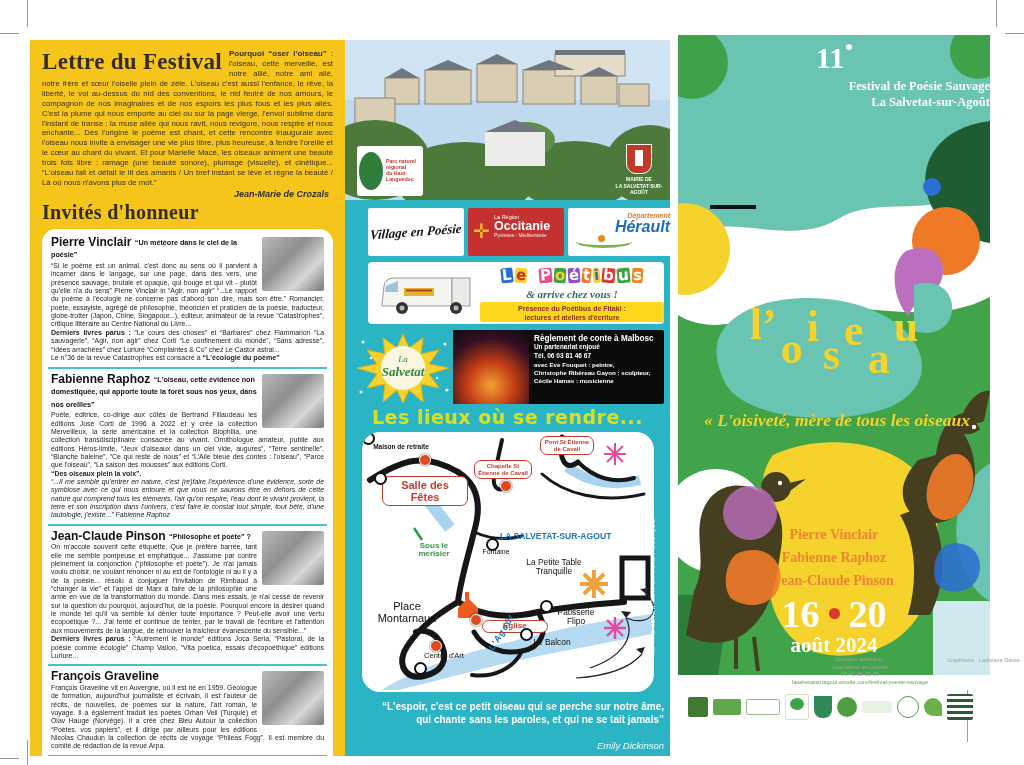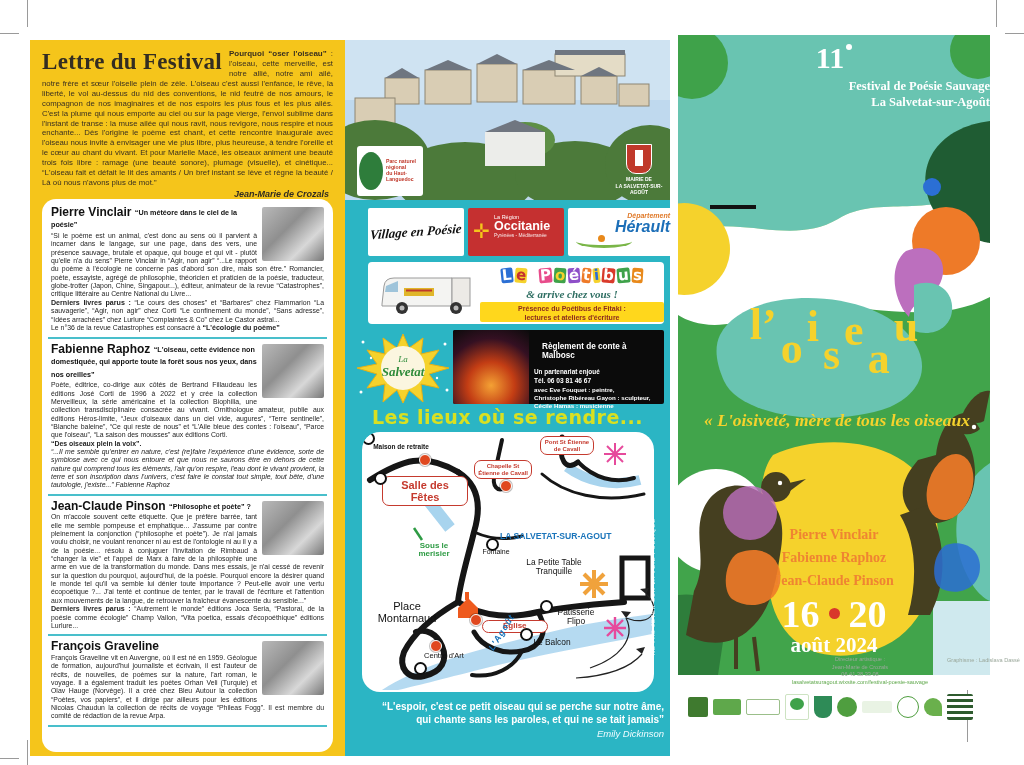--- a/index.html
+++ b/index.html
@@ -67,34 +67,34 @@
   .g2 .pt-tile:nth-child(7){color:#fff;background:#3FA24A;transform:rotate(-5deg)}
   .g2 .pt-tile:nth-child(8){color:#fff;background:#E8891B;transform:rotate(4deg)}
   #pt-script{left:118px;top:26px;width:172px;text-align:center;font-family:"Liberation Serif",serif;
              font-style:italic;font-weight:bold;font-size:11px;color:#2E6E62}
   #pt-strip{left:112px;top:40px;width:184px;height:20px;background:#FFD71C;border-radius:2px;
             text-align:center;color:#8C2B1E;font-weight:bold;font-size:7px;line-height:1.3;padding-top:2px;box-sizing:border-box}
   #salvetat-logo{left:10px;top:292px;width:96px;height:72px}
   #malbosc{left:108px;top:290px;width:211px;height:74px;background:#0b0b0b;border-radius:2px;display:flex}
   #fire{width:76px;height:100%;flex:none;background:radial-gradient(circle at 50% 75%,#f4a134 0%,#c33d14 35%,#341022 70%,#0b0b0b 100%);border-radius:2px 0 0 2px}
   #malbosc .txt{padding:4px 5px;color:#fff}
-  #malbosc .t1{font-size:8.2px;font-weight:bold;margin:8px}
+  #malbosc .t1{font-size:8.2px;font-weight:bold;margin:0}
   #malbosc .t2{font-size:6.4px;font-weight:bold;margin:0 0 2px}
   #malbosc .t3{font-size:6.6px;font-weight:bold;margin:0 0 2px}
   #malbosc .t4{font-size:6.2px;font-weight:bold;margin:0;line-height:1.25}
   #map-heading{left:0;top:366px;width:325px;text-align:center;font-size:19px;font-weight:bold;
                color:#D9E021;font-family:"DejaVu Sans",sans-serif;letter-spacing:.5px}
   #map-card{left:17px;top:392px;width:292px;height:260px;background:#fff;border-radius:18px;overflow:hidden}
   .map-lbl{position:absolute;color:#111;line-height:1.05;text-align:center;font-weight:bold}
   .bub{position:absolute;background:#fff;border:1.5px solid #C53A2E;border-radius:7px;color:#C53A2E;
        font-weight:bold;text-align:center;line-height:1.1;padding:2px 3px}
   .mk{position:absolute;width:10px;height:10px;border-radius:50%;background:#E0481F;border:1.5px solid #fff;box-shadow:0 0 0 1px rgba(0,0,0,.25)}
   .mkw{position:absolute;width:9px;height:9px;border-radius:50%;background:#fff;border:2px solid #111}
   #mid-quote{left:6px;top:660px;width:313px;text-align:right;color:#fff;font-weight:bold;font-size:10px;line-height:1.3}
-  #mid-quote .author{display:block;font-weight:normal;font-style:italic;font-size:9.5px;color:#eefcff;margin-top:2px}
+  #mid-quote .author{display:block;font-weight:normal;font-style:italic;font-size:9.5px;color:#eefcff;margin-top:14px}
   #vertical-note{left:305px;top:455px;height:160px;color:#fff;font-size:5.5px;letter-spacing:1px;
                  writing-mode:vertical-rl;transform:rotate(180deg);opacity:.95}
   
   #panel-right{left:678px;top:35px;width:312px;height:640px;overflow:hidden}
   #rp-edition{left:0;top:8px;width:312px;text-align:center;color:#fff;font-family:"Liberation Serif",serif;font-weight:bold;font-size:30px;line-height:1}
   #rp-edition .dot{display:inline-block;width:6px;height:6px;background:#fff;border-radius:50%;vertical-align:18px;margin-left:2px}
   .rp-sub{left:0;width:312px;text-align:right;color:#fff;font-family:"Liberation Serif",serif;font-weight:bold;font-size:12.5px}
   #rp-sub1{top:44px}#rp-sub2{top:60px}
   #osez{left:10px;top:84px;width:292px;text-align:center}
   #osez span{display:inline-block;font-family:"Liberation Serif",serif;font-weight:bold;font-size:76px;color:#121212;line-height:1;margin:0 6px}
@@ -147,20 +147,21 @@
 <div class="crop" style="left:996px;top:0;width:1px;height:27px"></div>
 <div class="crop" style="left:1005px;top:33px;width:19px;height:1px"></div>
 <div class="crop" style="left:27px;top:740px;width:1px;height:25px"></div>
 <div class="crop" style="left:0;top:758px;width:19px;height:1px"></div>
 <div class="crop" style="left:967px;top:690px;width:1px;height:52px"></div>
 
 <div id="panel-left" class="abs">
   <h1 id="letter-head" class="h-serif">Lettre du Festival</h1>
   <p id="letter-body"><b>Pourquoi “oser l'oiseau”</b><span> : l'oiseau, cette merveille, est notre allié, notre ami ailé, notre frère et sœur l'oiselle plein de zèle. L'oiseau c'est aussi l'enfance, le rêve, la liberté, le vol au-dessus du nid des conventions, le nid feutré de nos amours, le compagnon de nos imaginaires et de nos espoirs les plus fous et les plus ailés. C'est la plume qui nous emporte au ciel ou sur la page vierge, l'envol sublime dans l'instant de transe : la muse ailée qui nous ravit, nous revigore, nous respire et nous enchante... Dès l'origine le poème est chant, et cette rencontre inaugurale avec l'oiseau nous invite à envisager une vie plus libre, plus heureuse, à tendre l'oreille et le cœur au chant du vivant. Et pour Marielle Macé, les oiseaux animent une beauté trois fois libre : ramage (une beauté sonore), plumage (visuelle), et cinétique... “L'oiseau fait et défait le lit des amants / Un bref instant se lève et règne la beauté / Là où nous n'avons plus de mot.”</span></p>
   <p id="letter-sig">Jean-Marie de Crozals</p>
+  <h2 id="guests-head" class="h-serif">Invités d'honneur</h2>
 
   <div id="bio-card">
 
     <div class="bio">
       <div class="portrait"></div>
       <h3><span>Pierre Vinclair</span> <span class="tag">“Un météore dans le ciel de la poésie”</span></h3>
       <p>“Si le poème est un animal, c'est donc au sens où il parvient à incarner dans le langage, sur une page, dans des vers, une présence sauvage, brutale et opaque, qui bouge et qui vit - plutôt qu'elle n'a du sens” Pierre Vinclair in “Agir, non agir” “...Le rapport du poème à l'écologie ne concerne pas d'abord son dire, mais son être.” Romancier, poète, essayiste, agrégé de philosophie, théoricien et praticien de la poésie, traducteur, globe-trotter (Japon, Chine, Singapour...), éditeur, animateur de la revue “Catastrophes”, critique littéraire au Centre National du Livre...</p>
       <p class="works"><b>Derniers livres parus :</b> <span>“Le cours des choses” et “Barbares” chez Flammarion “La sauvagerie”, “Agir, non agir” chez Corti “Le confinement du monde”, “Sans adresse”, “Idées arrachées” chez Lurlure “Complaintes &amp; Co” chez Le Castor astral...</span></p>
       <p class="note"><span>Le n°36 de la revue Catastrophes est consacré à </span><b>“L'écologie du poème”</b></p>
     </div>

